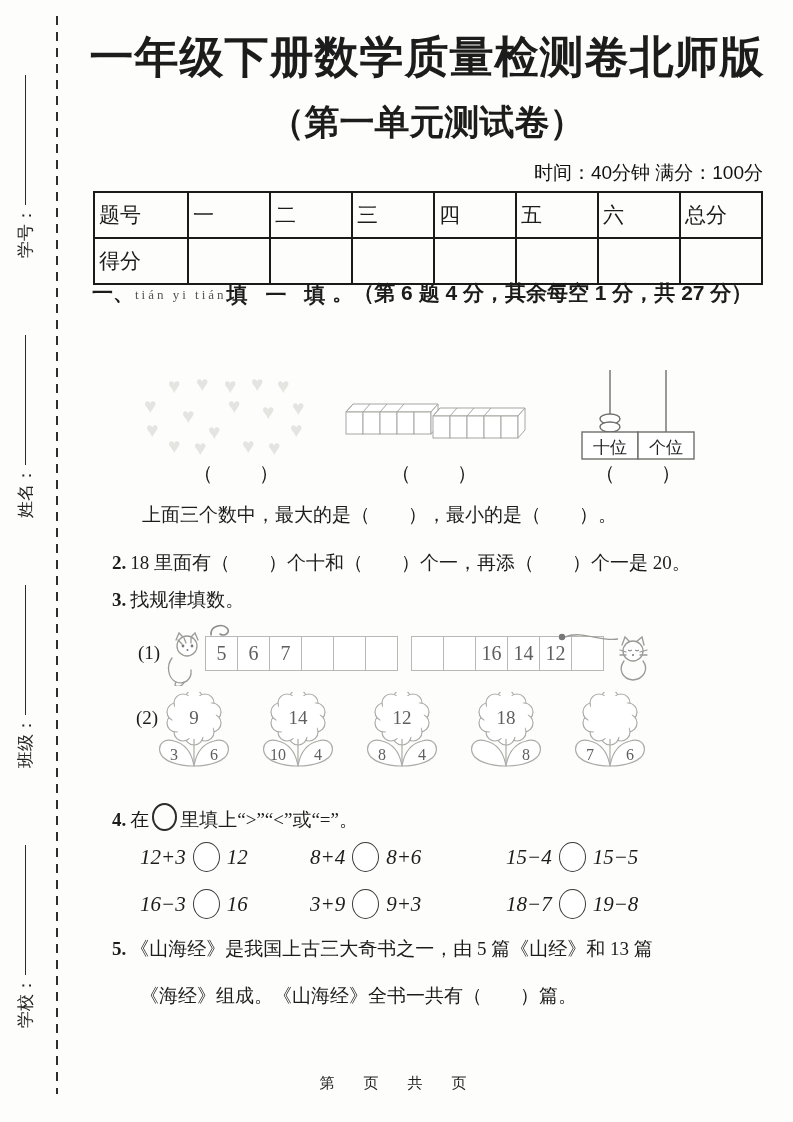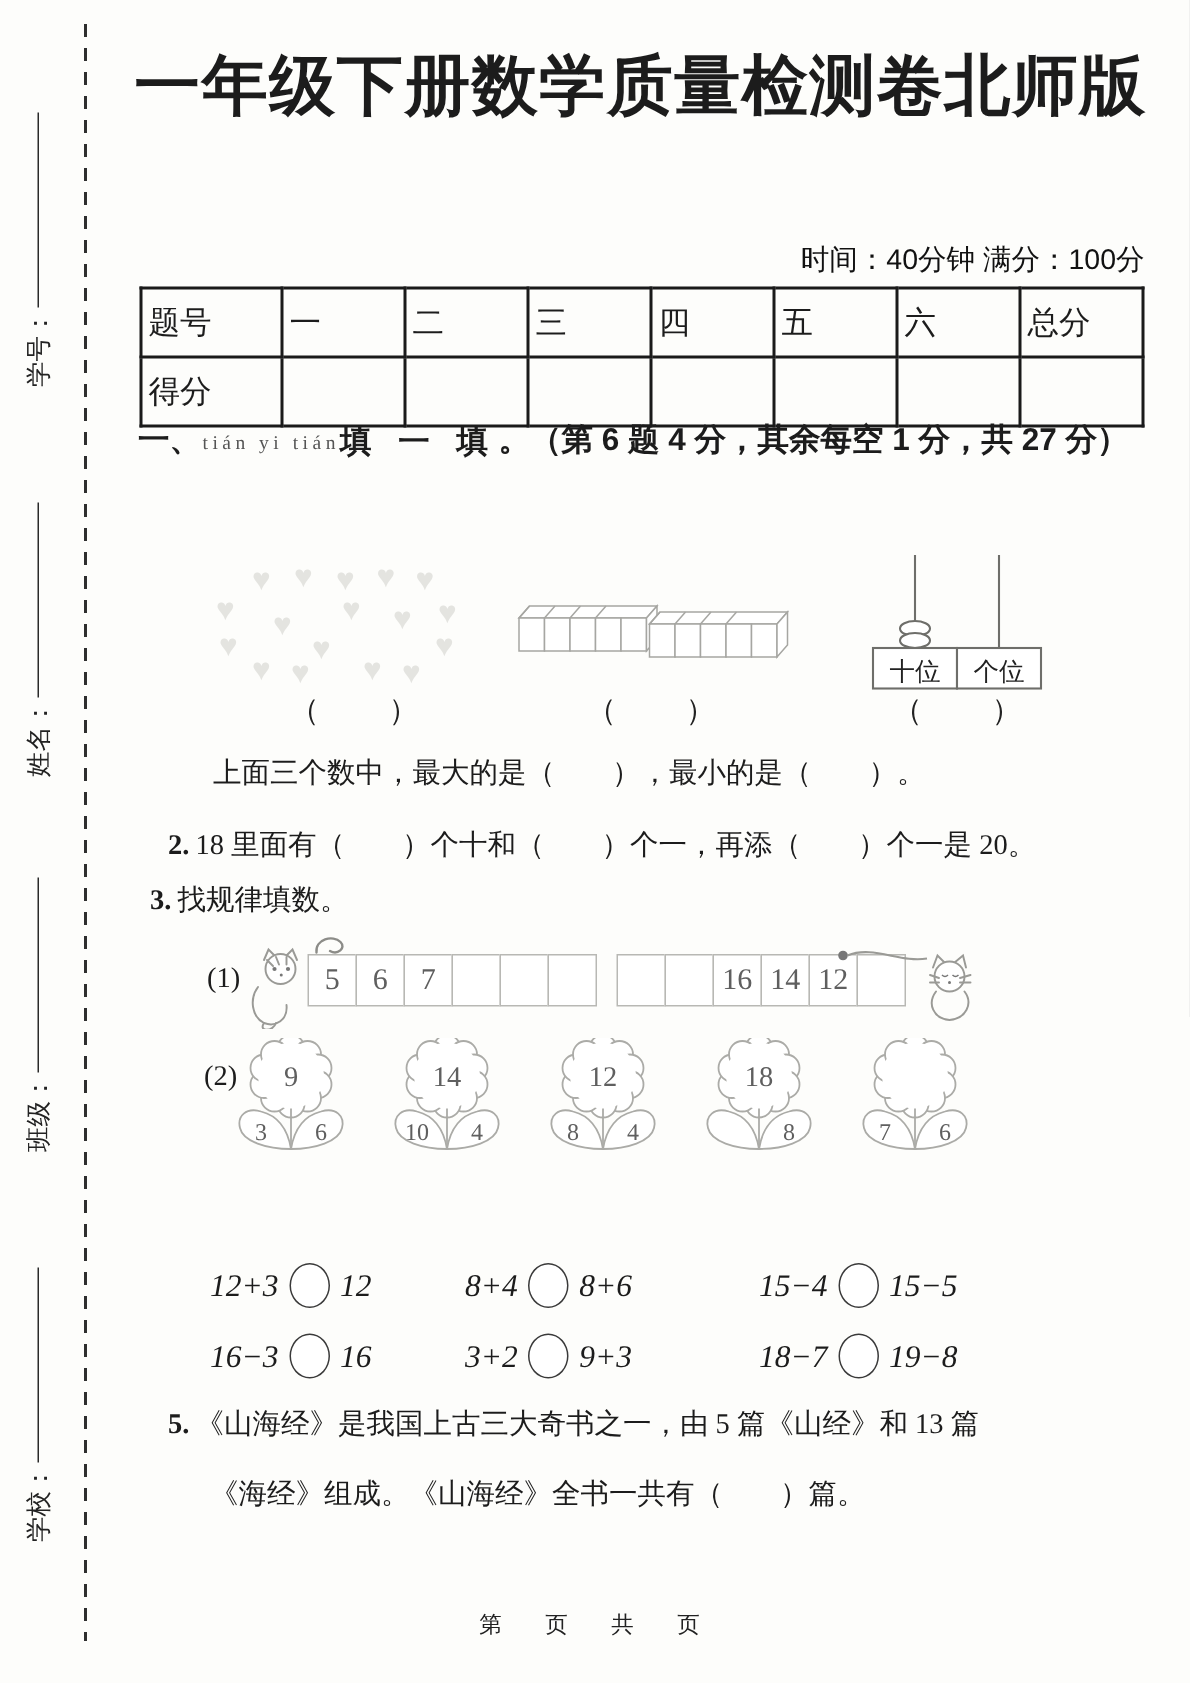--- a/index.html
+++ b/index.html
@@ -82,20 +82,21 @@
   <div class="vfield" style="top:768px;">
     <span class="vlabel">班级：</span>
     <span class="vline"></span>
   </div>
   <div class="vfield" style="top:1028px;">
     <span class="vlabel">学校：</span>
     <span class="vline"></span>
   </div>
 
   <div class="title">一年级下册数学质量检测卷北师版</div>
+  <div class="subtitle">（第一单元测试卷）</div>
   <div class="info">时间：40分钟  满分：100分</div>
 
   <table class="score-table">
     <tbody>
         <tr>
       <td class="first">题号</td>
       <td>一</td>
       <td>二</td>
       <td>三</td>
       <td>四</td>
@@ -189,21 +190,21 @@
   <span class="blank-paren" style="left:193px;top:460px;">（　　）</span>
   <span class="blank-paren" style="left:391px;top:460px;">（　　）</span>
   <span class="blank-paren" style="left:595px;top:460px;">（　　）</span>
 
   <div class="qline" style="left:142px;top:502px;">上面三个数中，最大的是（　　），最小的是（　　）。</div>
 
   <div class="qline" style="left:112px;top:550px;">
     <b>2.</b><span>18 里面有（　　）个十和（　　）个一，再添（　　）个一是 20。</span>
   </div>
 
-  <div class="qline" style="left:100px;top:587px;">
+  <div class="qline" style="left:112px;top:587px;">
     <b>3.</b><span>找规律填数。</span>
   </div>
 
   <span class="qline" style="left:138px;top:642px;">(1)</span>
 
   <svg style="position:absolute;left:164px;top:630px;" width="44" height="56" viewBox="0 0 44 56">
     <g stroke="#9a9a96" stroke-width="1.3" fill="none" stroke-linecap="round">
       <path d="M12,10 L15,3 L20,8"></path>
         <path d="M26,8 L31,3 L34,10"></path>
       <circle cx="23" cy="16" r="10" fill="#fff"></circle>
@@ -371,20 +372,23 @@
       <g stroke="#ababa7" stroke-width="1.2" fill="#ffffff">
         <path d="M48,74 C46,62 40,52 28,49 C18,46 12,52 14,60 C16,69 32,74 48,74 Z"></path>
         <path d="M48,74 C50,62 56,52 68,49 C78,46 84,52 82,60 C80,69 64,74 48,74 Z"></path>
       </g>
       <text x="48" y="32" text-anchor="middle" font-size="19" fill="#5f5f5f"></text>
       <text x="28" y="68" text-anchor="middle" font-size="16" fill="#5f5f5f">7</text>
       <text x="68" y="68" text-anchor="middle" font-size="16" fill="#5f5f5f">6</text>
     </svg>
   </div>
 
+  <div class="qline" style="left:112px;top:803px;">
+    <b>4.</b><span>在</span><span class="circle-inline"></span><span>里填上“&gt;”“&lt;”或“=”。</span>
+  </div>
 
   <div class="cmp-grid">
     <div class="cmp">
         <span>12+3</span>
         <span class="cmp-circle"></span>
         <span>12</span>
       </div>
     <div class="cmp">
         <span>8+4</span>
         <span class="cmp-circle"></span>
@@ -394,21 +398,21 @@
         <span>15−4</span>
         <span class="cmp-circle"></span>
         <span>15−5</span>
       </div>
     <div class="cmp">
         <span>16−3</span>
         <span class="cmp-circle"></span>
         <span>16</span>
       </div>
     <div class="cmp">
-        <span>3+2</span>
+        <span>3+9</span>
         <span class="cmp-circle"></span>
         <span>9+3</span>
       </div>
     <div class="cmp">
         <span>18−7</span>
         <span class="cmp-circle"></span>
         <span>19−8</span>
       </div>
   </div>
 

